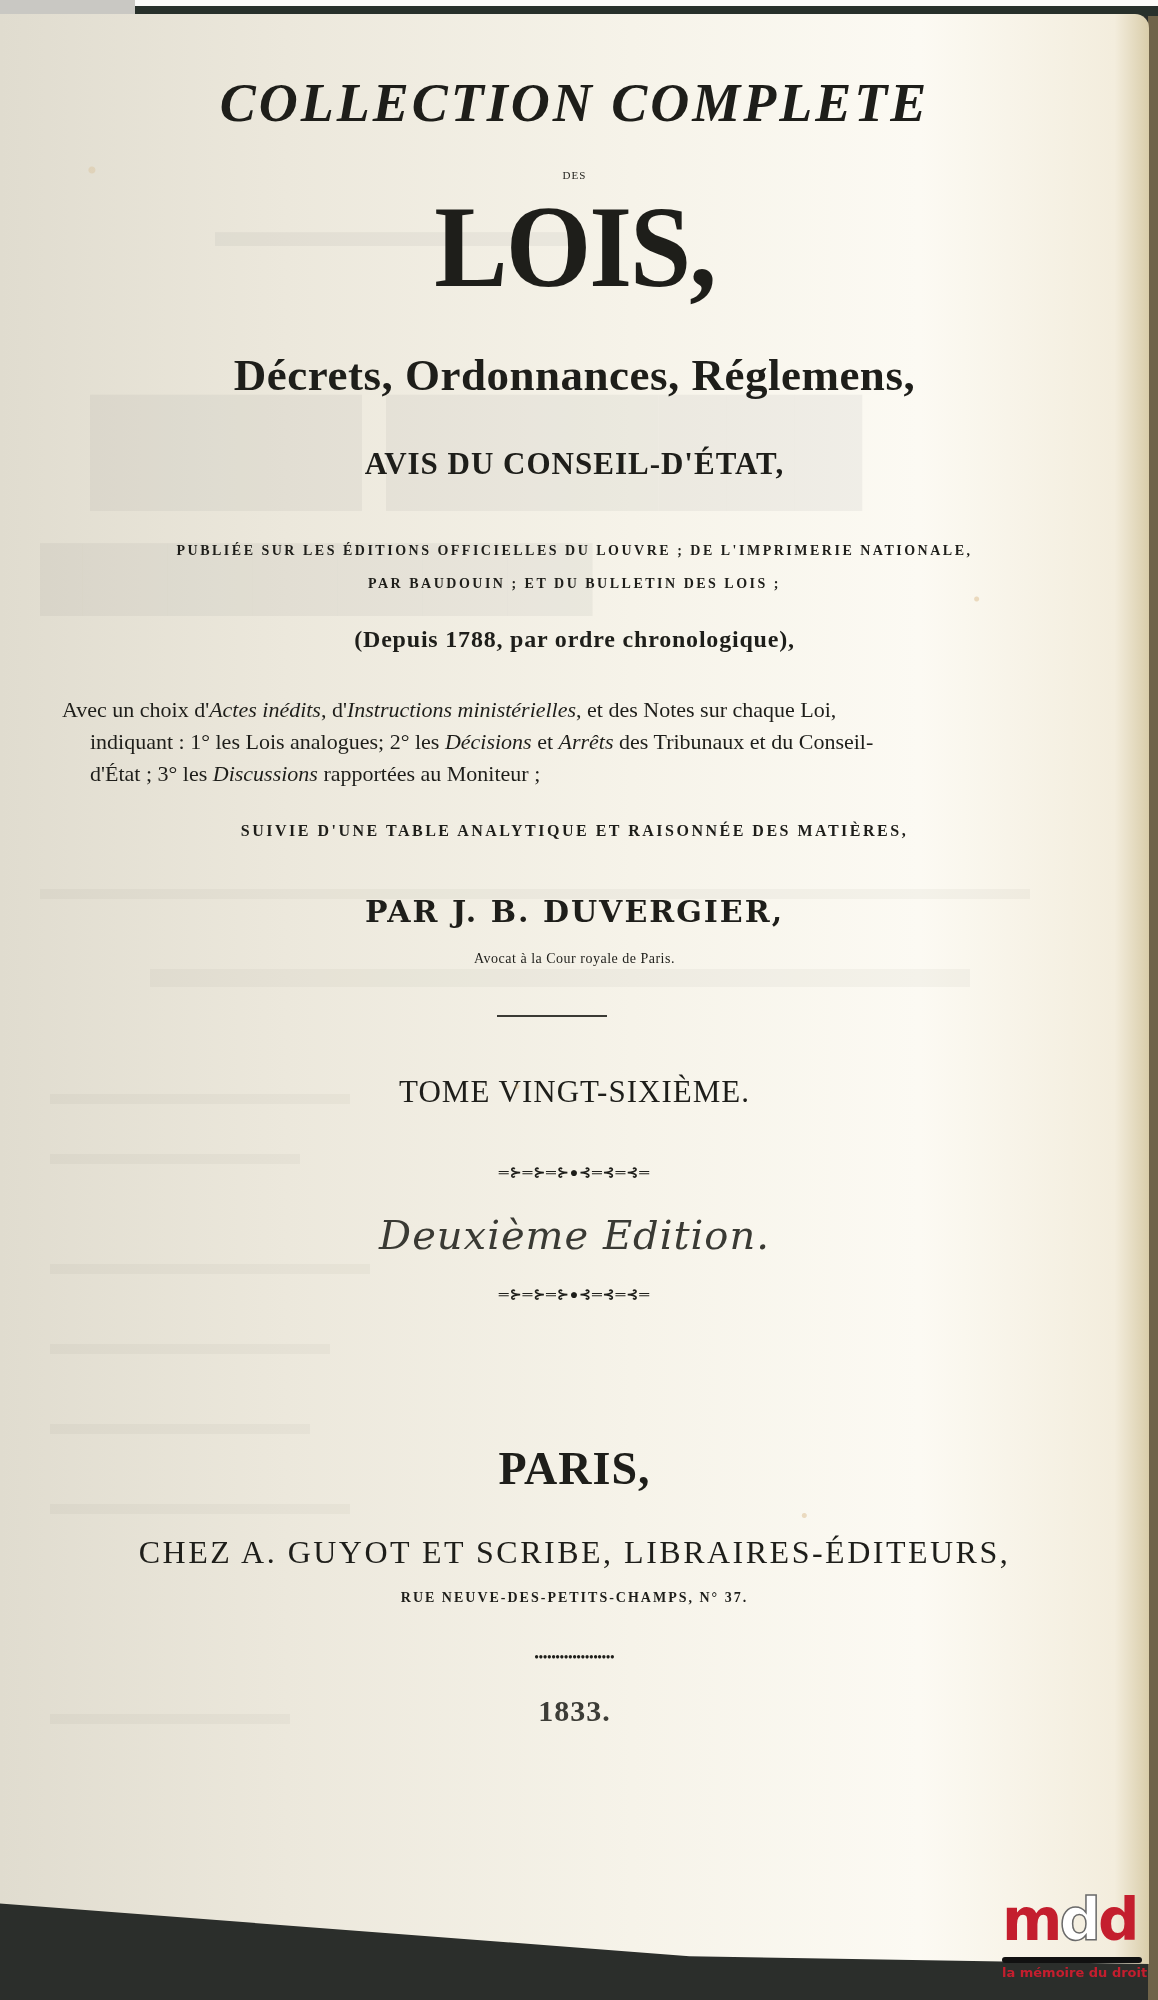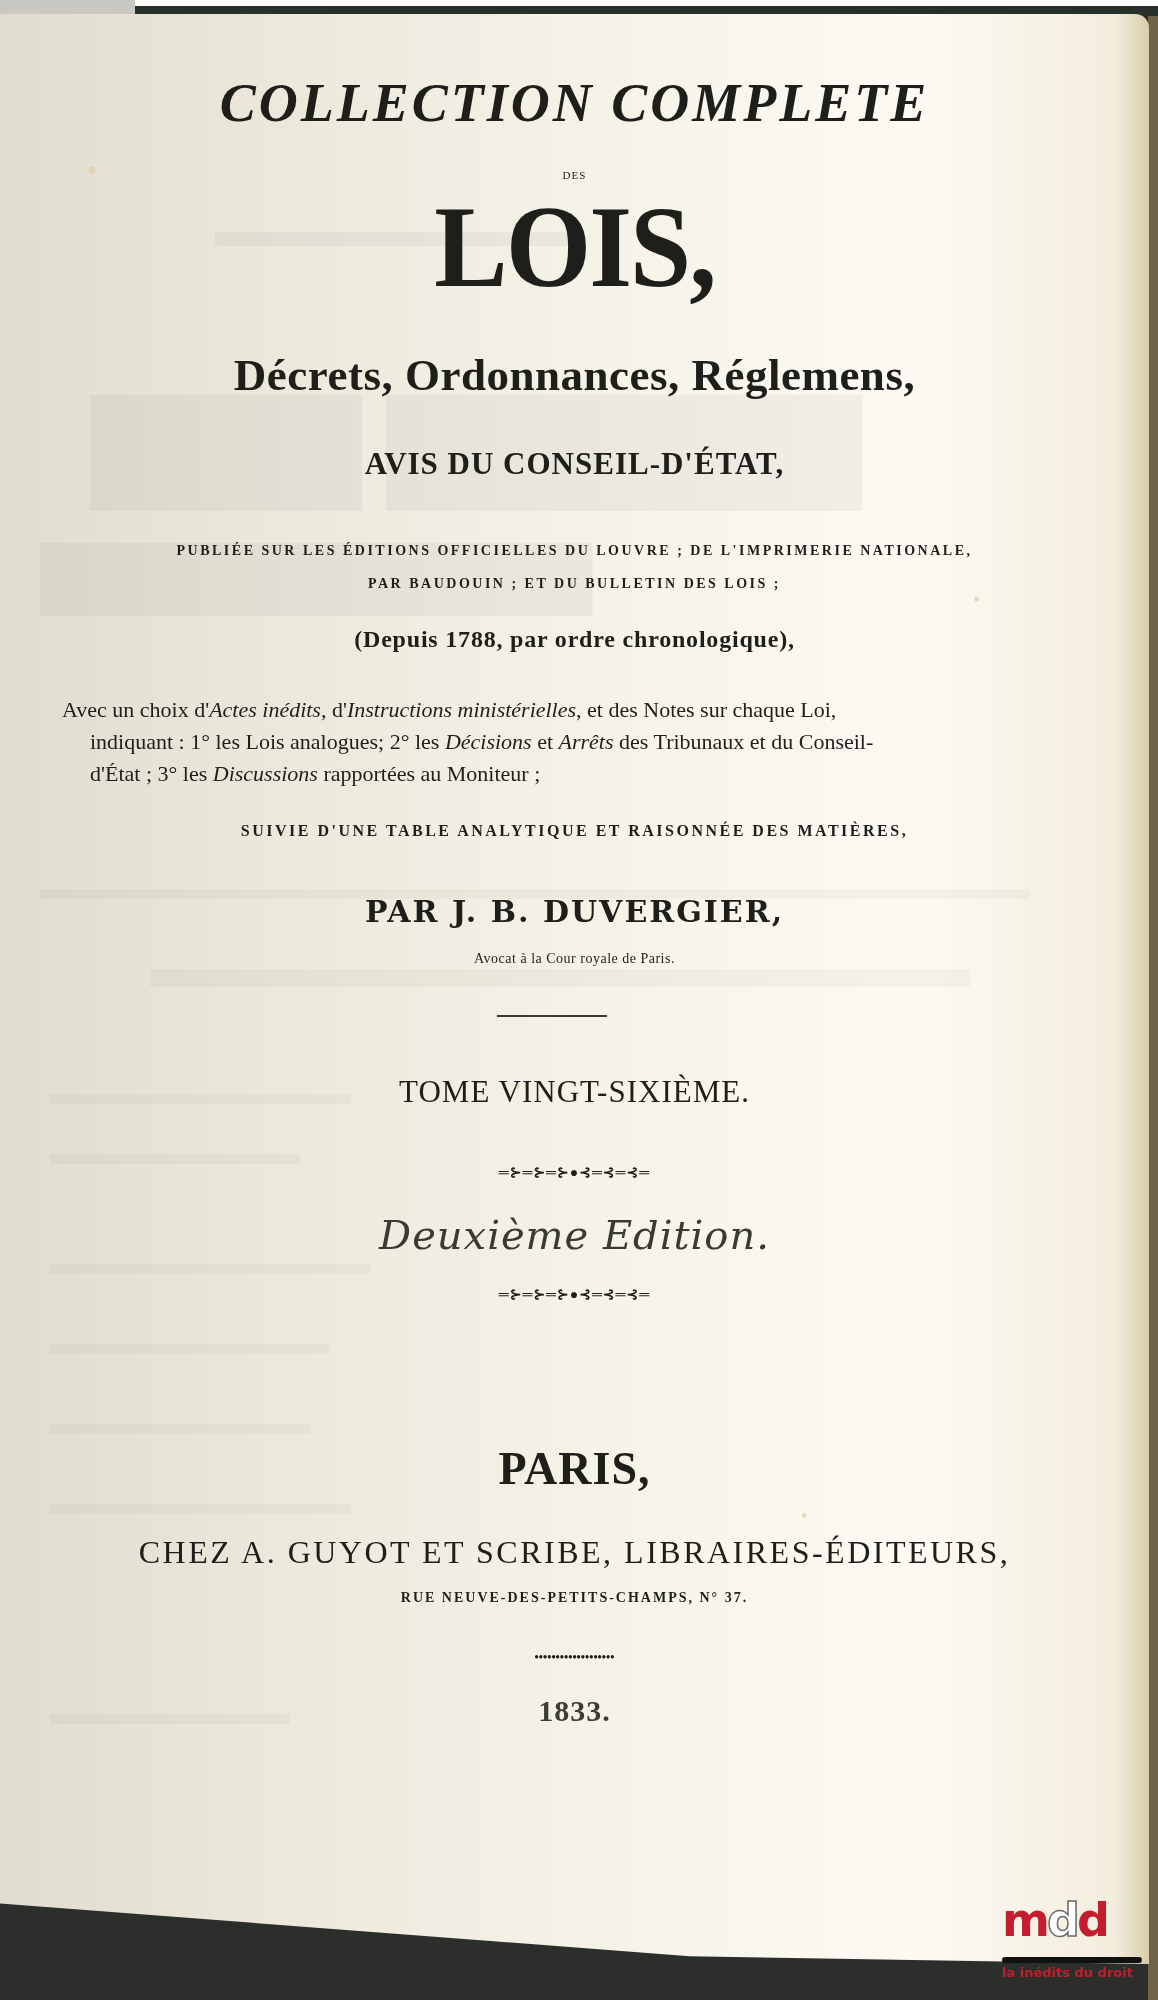--- a/index.html
+++ b/index.html
@@ -52,21 +52,21 @@
     .orn1 { top: 1150px; font-size: 14px; letter-spacing: 1px; font-weight: bold; }
     .deuxieme { top: 1198px; font-size: 40px; font-style: italic; font-family: "DejaVu Serif", serif; color: #3a3a34; letter-spacing: 1px; }
     .orn2 { top: 1272px; font-size: 14px; letter-spacing: 1px; font-weight: bold; }
     .paris { top: 1428px; font-size: 46px; font-weight: bold; letter-spacing: 1px; }
     .chez { top: 1520px; font-size: 32px; letter-spacing: 2.5px; }
     .rue { top: 1576px; font-size: 14px; letter-spacing: 2px; font-variant: small-caps; font-weight: bold; }
     .orn3 { top: 1636px; font-size: 12px; letter-spacing: 0px; font-weight: bold; }
     .year { top: 1680px; font-size: 30px; font-weight: bold; color: #3d3d37; letter-spacing: 1px; }
 
     .logo { position: absolute; left: 998px; top: 1895px; width: 150px; height: 90px; }
-    .logo .mdd { position: absolute; left: 4px; top: -6px; font-family: "DejaVu Sans", sans-serif; font-size: 46px; font-weight: bold; letter-spacing: -3px; line-height: 62px; }
+    .logo .mdd { position: absolute; left: 4px; top: -6px; font-family: "DejaVu Sans", sans-serif; font-size: 58px; font-weight: bold; letter-spacing: -3px; line-height: 62px; }
     .logo .m, .logo .d2 { color: #c41e2e; }
     .logo .d1 { color: #ffffff; -webkit-text-stroke: 1.5px #6a6a6a; }
     .logo .bar { position: absolute; left: 4px; top: 62px; width: 140px; height: 6px; background: #111; border-radius: 3px; }
     .logo .tag { position: absolute; left: 4px; top: 70px; font-family: "DejaVu Sans", sans-serif; font-size: 13px; font-weight: bold; color: #c41e2e; white-space: nowrap; }
   </style>
 </head>
 <body>
 
 <div class="top-gray"></div>
 <div class="top-white"></div>
@@ -113,14 +113,14 @@
   <div class="line paris">PARIS,</div>
   <div class="line chez">CHEZ A. GUYOT ET SCRIBE, LIBRAIRES-ÉDITEURS,</div>
   <div class="line rue">RUE NEUVE-DES-PETITS-CHAMPS, N° 37.</div>
   <div class="line orn3">•••••••••••••••••••</div>
   <div class="line year">1833.</div>
 </div>
 
 <div class="logo">
   <div class="mdd"><span class="m">m</span><span class="d1">d</span><span class="d2">d</span></div>
   <div class="bar"></div>
-  <div class="tag">la inédits du droit</div>
+  <div class="tag">la mémoire du droit</div>
 </div>
 
 </body></html>

